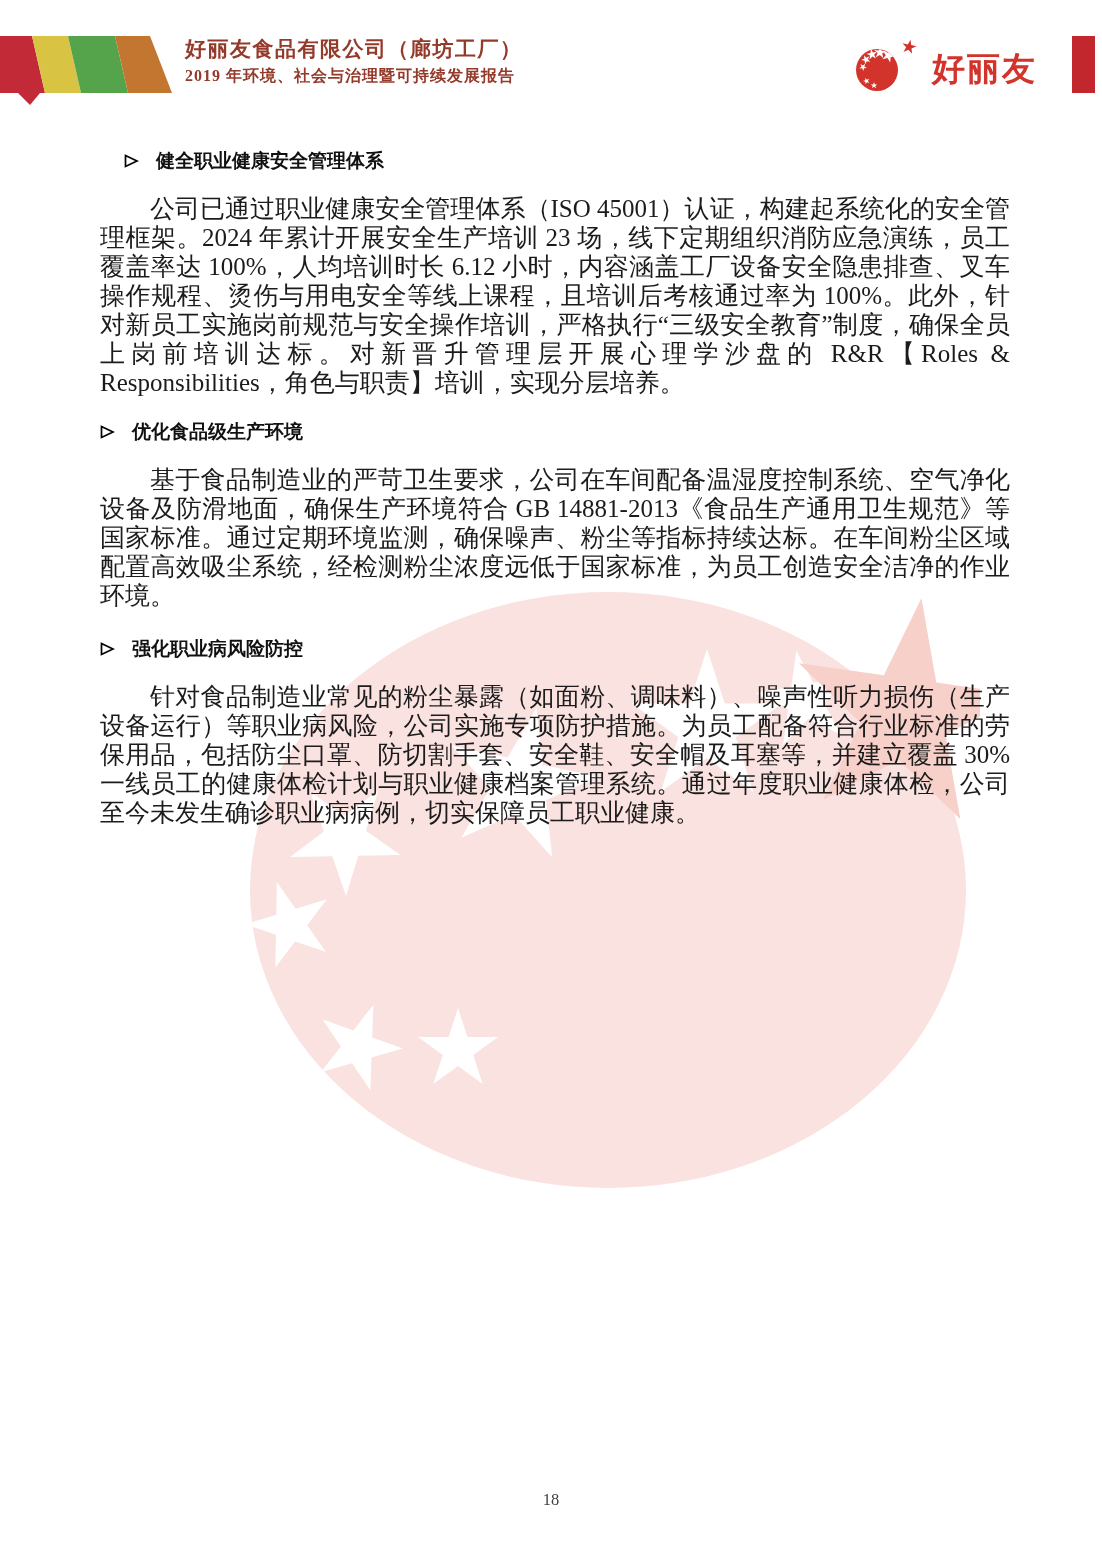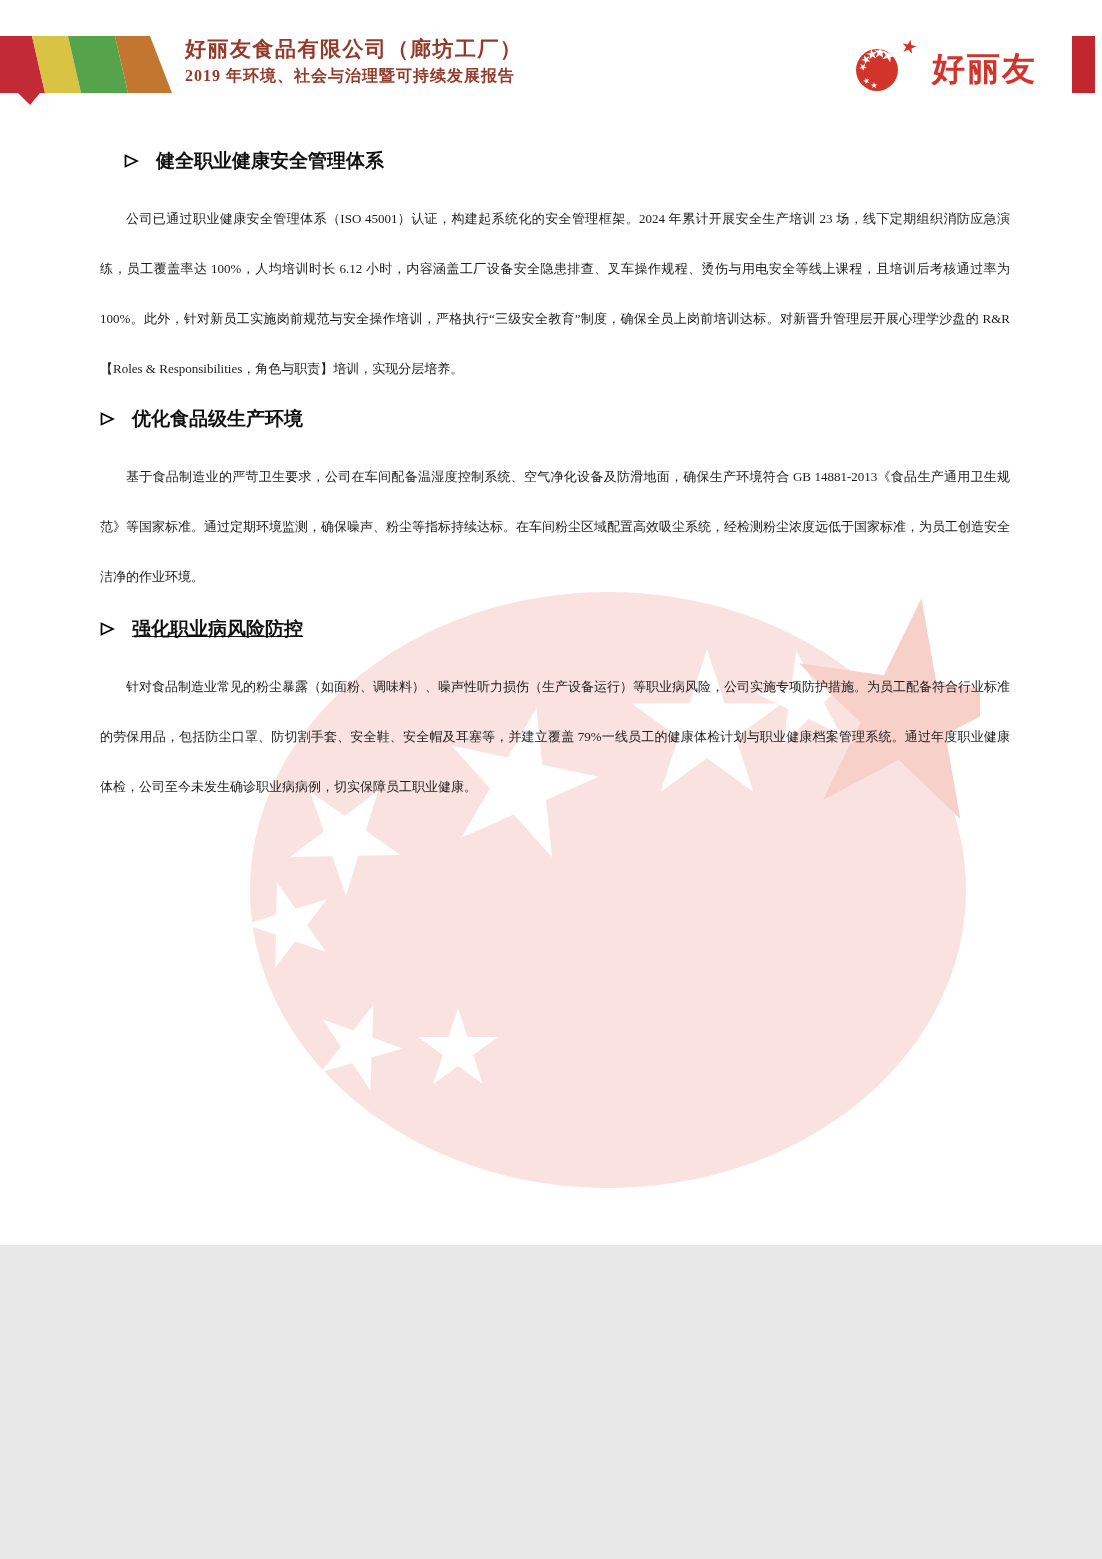--- a/index.html
+++ b/index.html
@@ -1,18 +1,18 @@
 <!DOCTYPE html>
 <html><head>
 <meta charset="utf-8">
 <style>
   html,body{margin:0;padding:0;background:#e8e8e8;}
   .page{
     position:relative;
-    width:1102px;height:1245px;
+    width:1102px;height:1559px;
     margin:0 auto;
     background:#ffffff;
     overflow:hidden;
     font-family:"Liberation Serif", serif;
   }
 
   
   .hdr-stripes{position:absolute;left:0;top:33px;}
   .hdr-text{position:absolute;left:185px;top:36px;color:#943a2b;}
   .hdr-title{font-size:21px;font-weight:bold;letter-spacing:1.5px;line-height:26px;}
@@ -28,26 +28,26 @@
   
   .watermark{position:absolute;left:240px;top:585px;z-index:0;}
 
   
   .main{position:absolute;left:100px;right:92px;top:0;z-index:1;}
   .section-heading{
     display:flex;align-items:center;gap:17px;
     font-size:19px;font-weight:bold;color:#111;line-height:26px;
   }
   .sec-1 .section-heading{margin-top:148px;padding-left:24px;}
-  .sec-2 .section-heading{margin-top:12px;}
-  .sec-3 .section-heading{margin-top:14px;text-decoration:underline;}
+  .sec-2 .section-heading{margin-top:22px;}
+  .sec-3 .section-heading{margin-top:26px;}
   .arrow-bullet{flex:0 0 auto;display:inline-flex;}
   .body-para{
     margin:20px 0 0 0;
-    font-size:13px;line-height:50px;color:#1b1b1b;
+    font-size:25px;line-height:29px;color:#1b1b1b;
     text-indent:2em;text-align:justify;
   }
 
   
   .page-footer{
     position:absolute;left:0;top:1490px;width:100%;
     text-align:center;font-size:16.5px;color:#3f3f3f;z-index:1;
   }
 </style>
 </head>
@@ -145,20 +145,20 @@
 
     <div class="section sec-3">
       <div class="section-heading">
         <span class="arrow-bullet">
           <svg width="15" height="14" viewBox="0 0 15 14">
             <polygon points="1.5,1.5 13,7 1.5,12.5" fill="#ffffff" stroke="#000000" stroke-width="1.7"></polygon>
           </svg>
         </span>
         <span>强化职业病风险防控</span>
       </div>
-      <p class="body-para">针对食品制造业常见的粉尘暴露（如面粉、调味料）、噪声性听力损伤（生产设备运行）等职业病风险，公司实施专项防护措施。为员工配备符合行业标准的劳保用品，包括防尘口罩、防切割手套、安全鞋、安全帽及耳塞等，并建立覆盖 79%一线员工的健康体检计划与职业健康档案管理系统。通过年度职业健康体检，公司至今未发生确诊职业病病例，切实保障员工职业健康。</p>
+      <p class="body-para">针对食品制造业常见的粉尘暴露（如面粉、调味料）、噪声性听力损伤（生产设备运行）等职业病风险，公司实施专项防护措施。为员工配备符合行业标准的劳保用品，包括防尘口罩、防切割手套、安全鞋、安全帽及耳塞等，并建立覆盖 30%一线员工的健康体检计划与职业健康档案管理系统。通过年度职业健康体检，公司至今未发生确诊职业病病例，切实保障员工职业健康。</p>
     </div>
 
   </div>
 
   <div class="page-footer">18</div>
 
 </div>
 
 </body></html>

